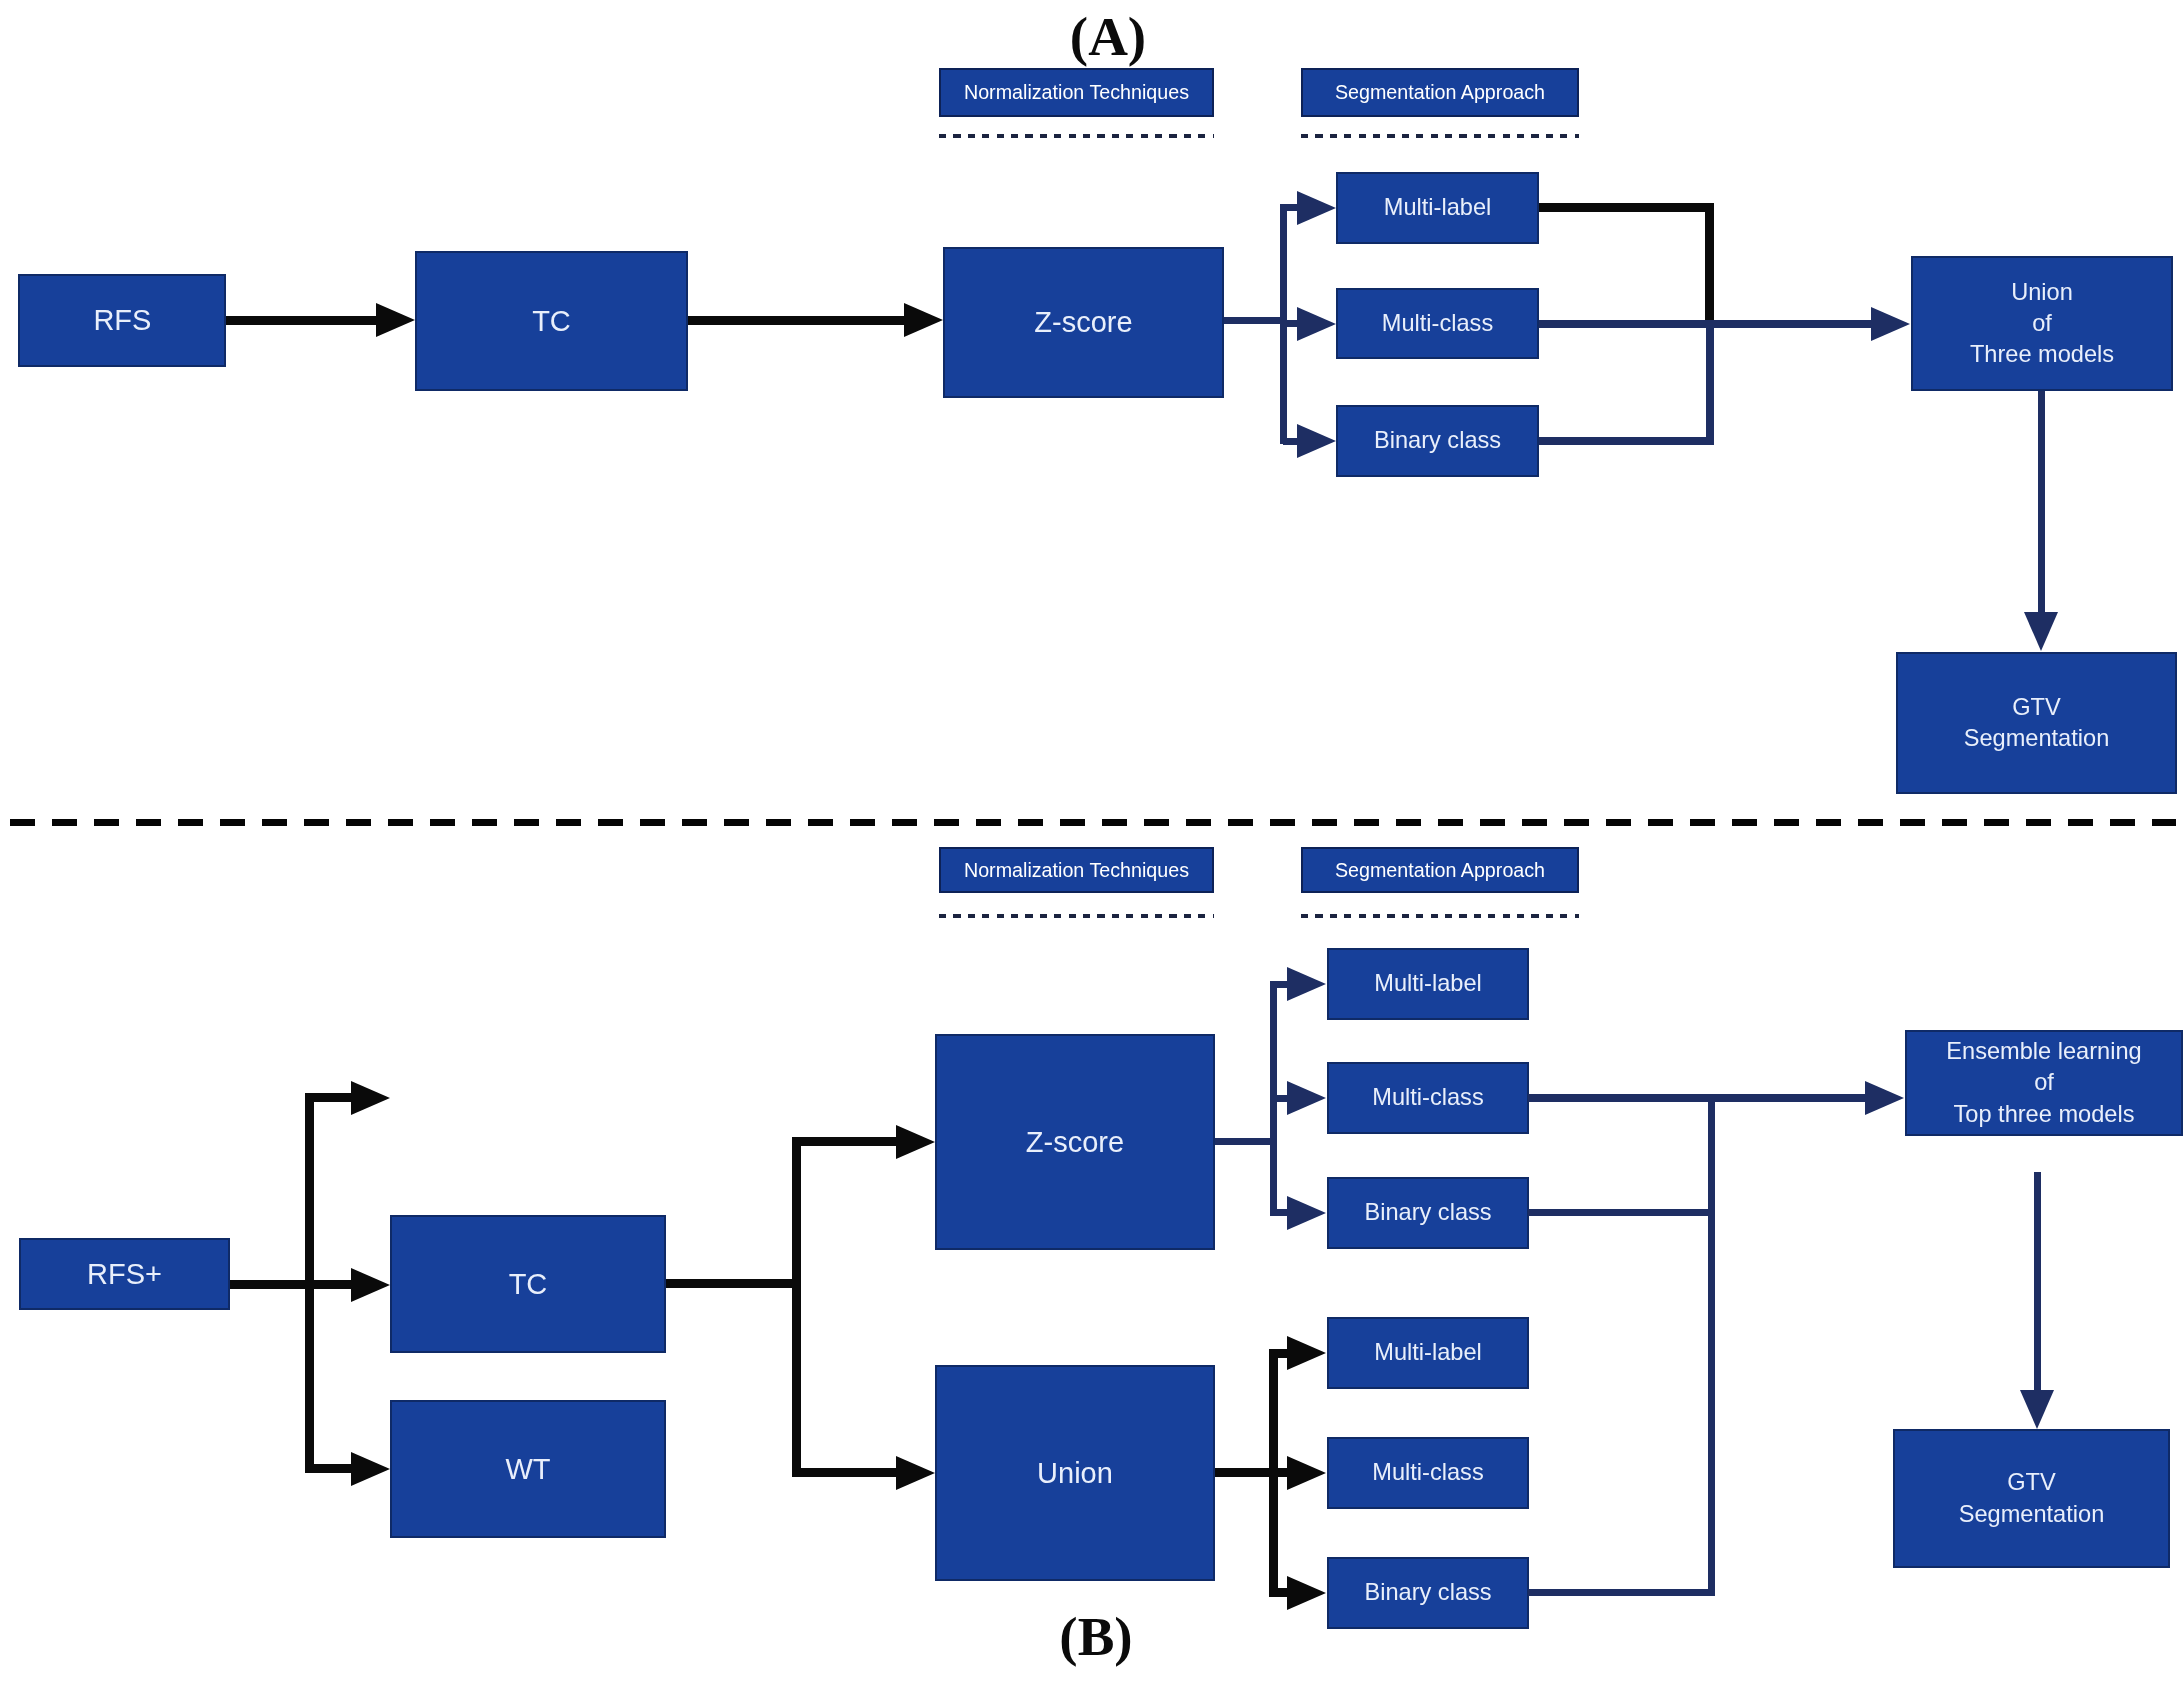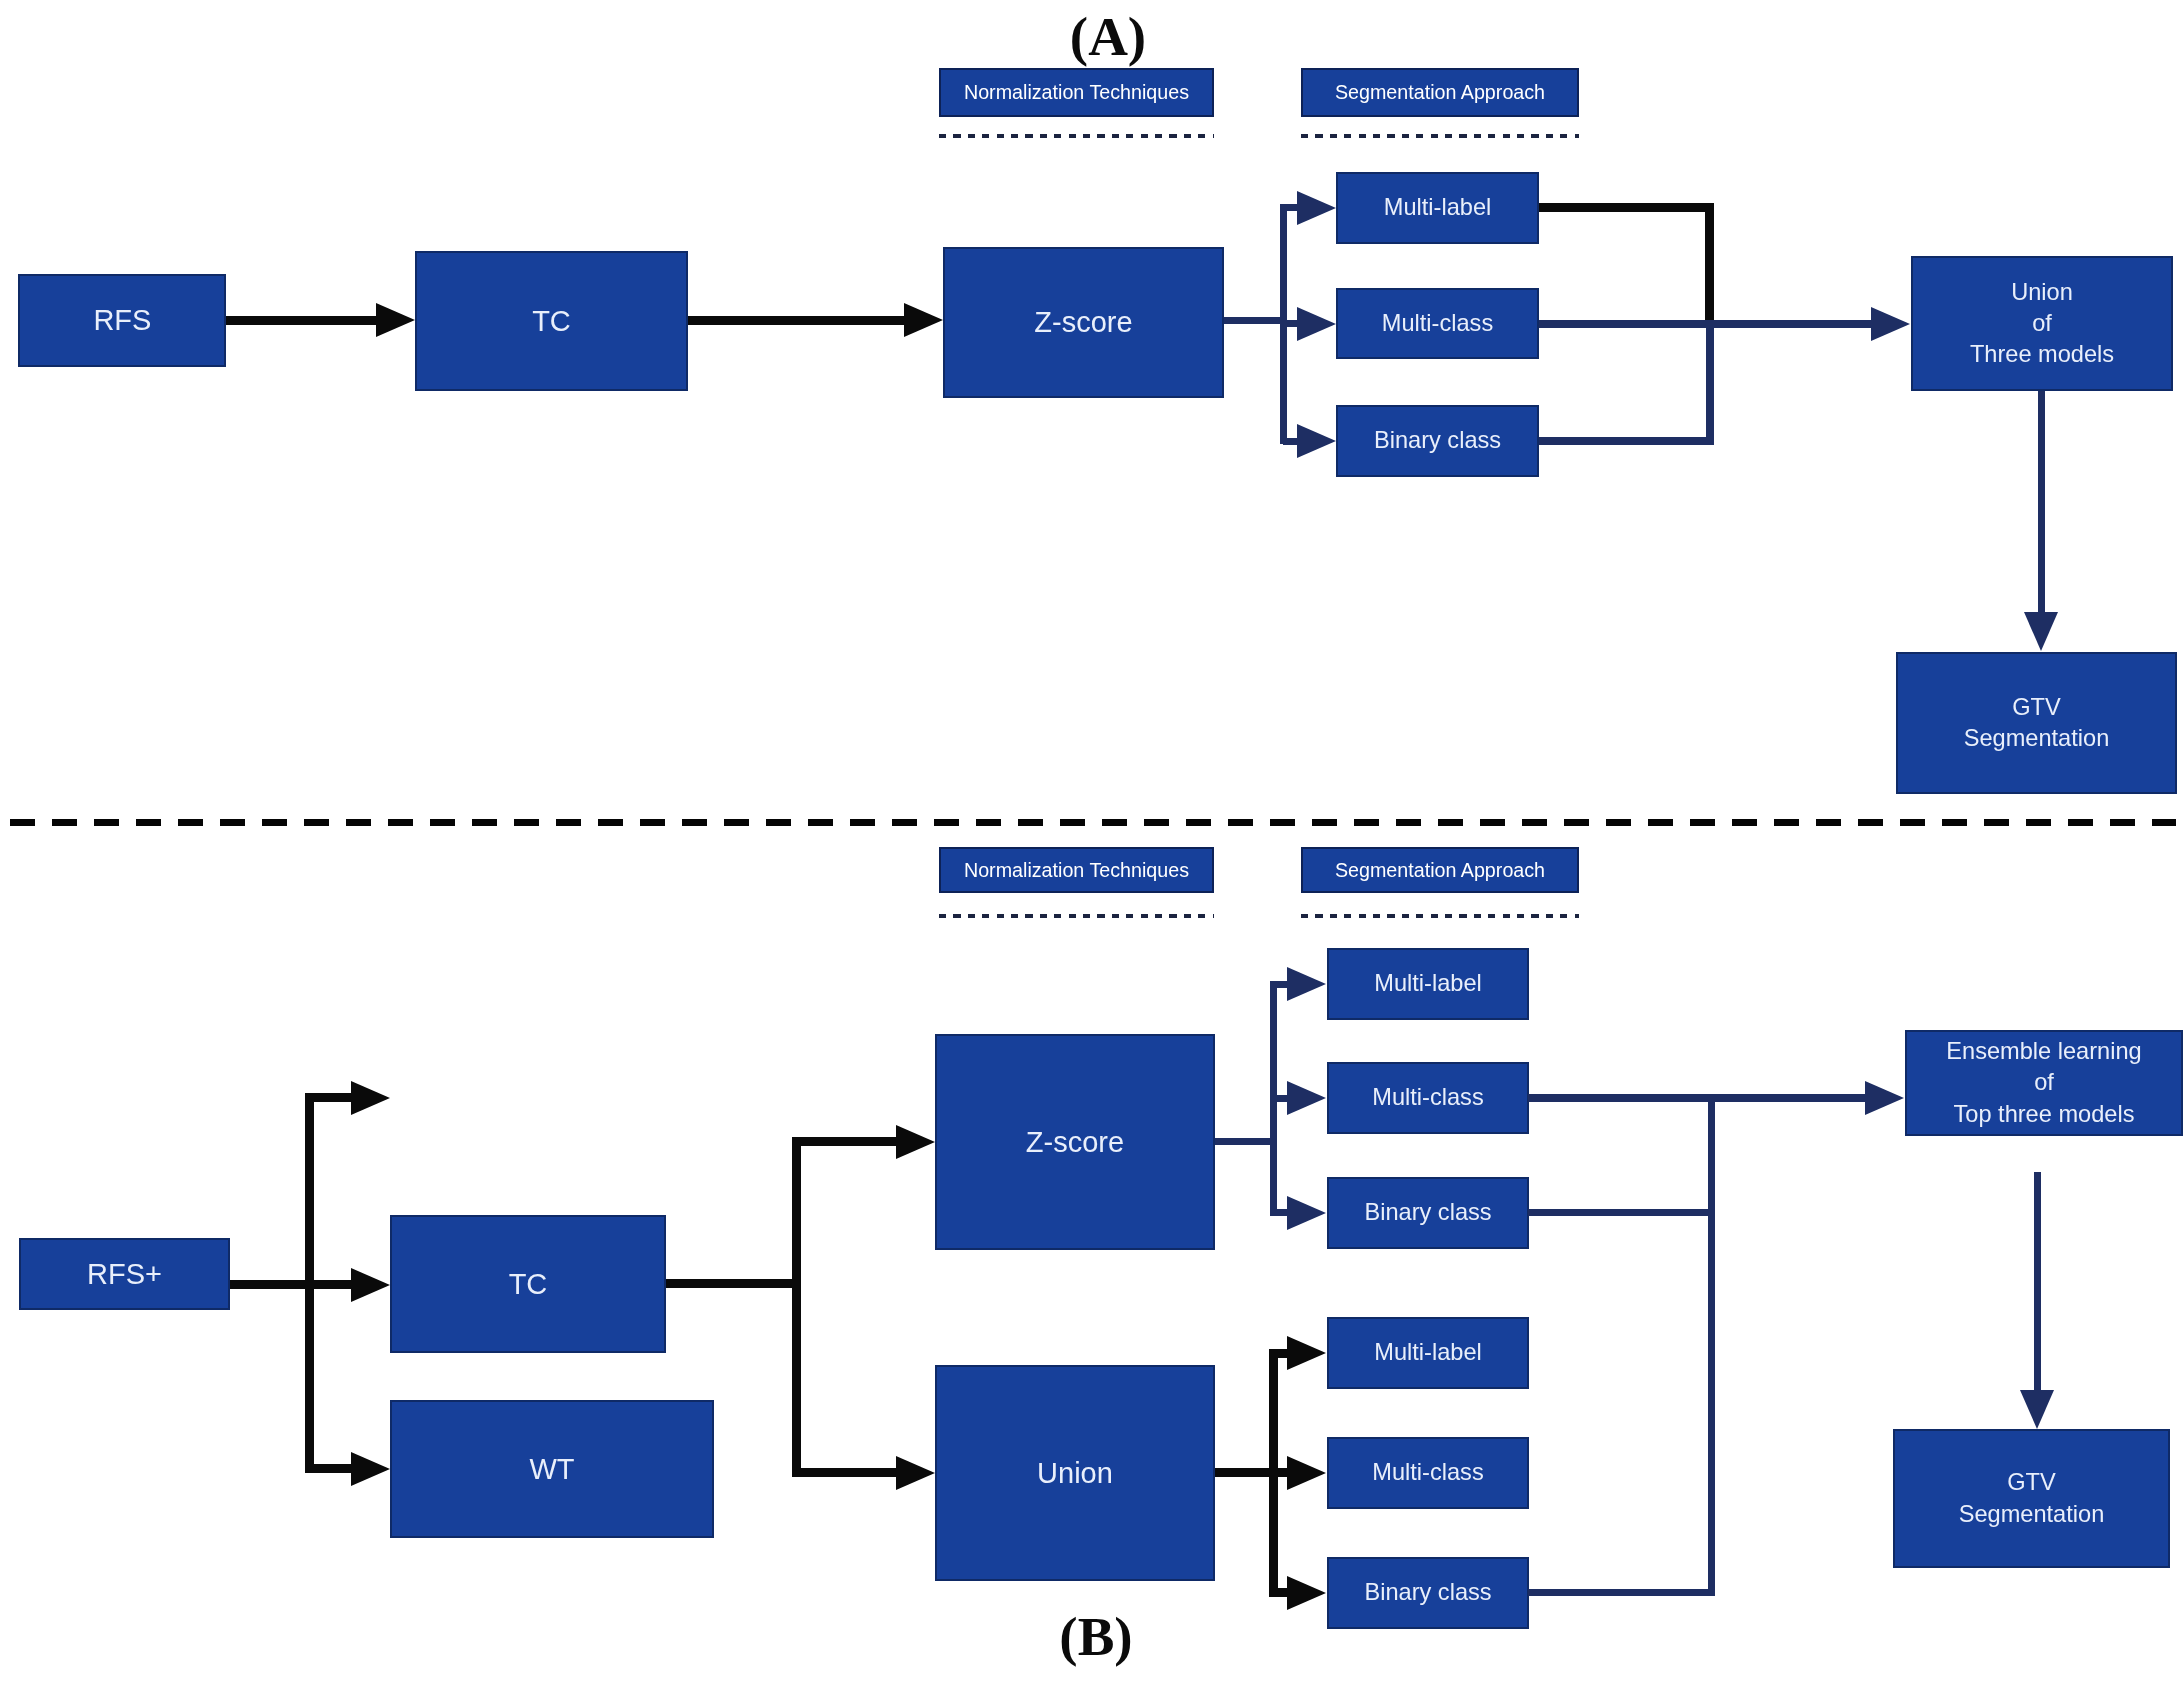--- a/index.html
+++ b/index.html
@@ -80,21 +80,21 @@
 
   <div class="sep" style="left:9.8px;top:819px;width:2166px;"></div>
 
   <div class="hdr" style="left:939px;top:847px;width:275px;height:46px;">Normalization Techniques</div>
   <div class="dash" style="left:939px;top:914px;width:275px;"></div>
   <div class="hdr" style="left:1301px;top:847px;width:278px;height:46px;">Segmentation Approach</div>
   <div class="dash" style="left:1301px;top:914px;width:278px;"></div>
 
   <div class="node f44" style="left:19px;top:1238px;width:211px;height:72px;">RFS+</div>
   <div class="node f44" style="left:390px;top:1215px;width:276px;height:138px;">TC</div>
-  <div class="node f44" style="left:390px;top:1400px;width:324px;height:138px;">WT</div>
+  <div class="node f44" style="left:390px;top:1400px;width:276px;height:138px;">WT</div>
   <div class="node f44" style="left:935px;top:1034px;width:280px;height:216px;">Z-score</div>
   <div class="node f44" style="left:935px;top:1365px;width:280px;height:216px;">Union</div>
 
   <div class="node f36" style="left:1327px;top:948px;width:202px;height:72px;">Multi-label</div>
   <div class="node f36" style="left:1327px;top:1062px;width:202px;height:72px;">Multi-class</div>
   <div class="node f36" style="left:1327px;top:1177px;width:202px;height:72px;">Binary class</div>
   <div class="node f36" style="left:1327px;top:1317px;width:202px;height:72px;">Multi-label</div>
   <div class="node f36" style="left:1327px;top:1437px;width:202px;height:72px;">Multi-class</div>
   <div class="node f36" style="left:1327px;top:1557px;width:202px;height:72px;">Binary class</div>
 

